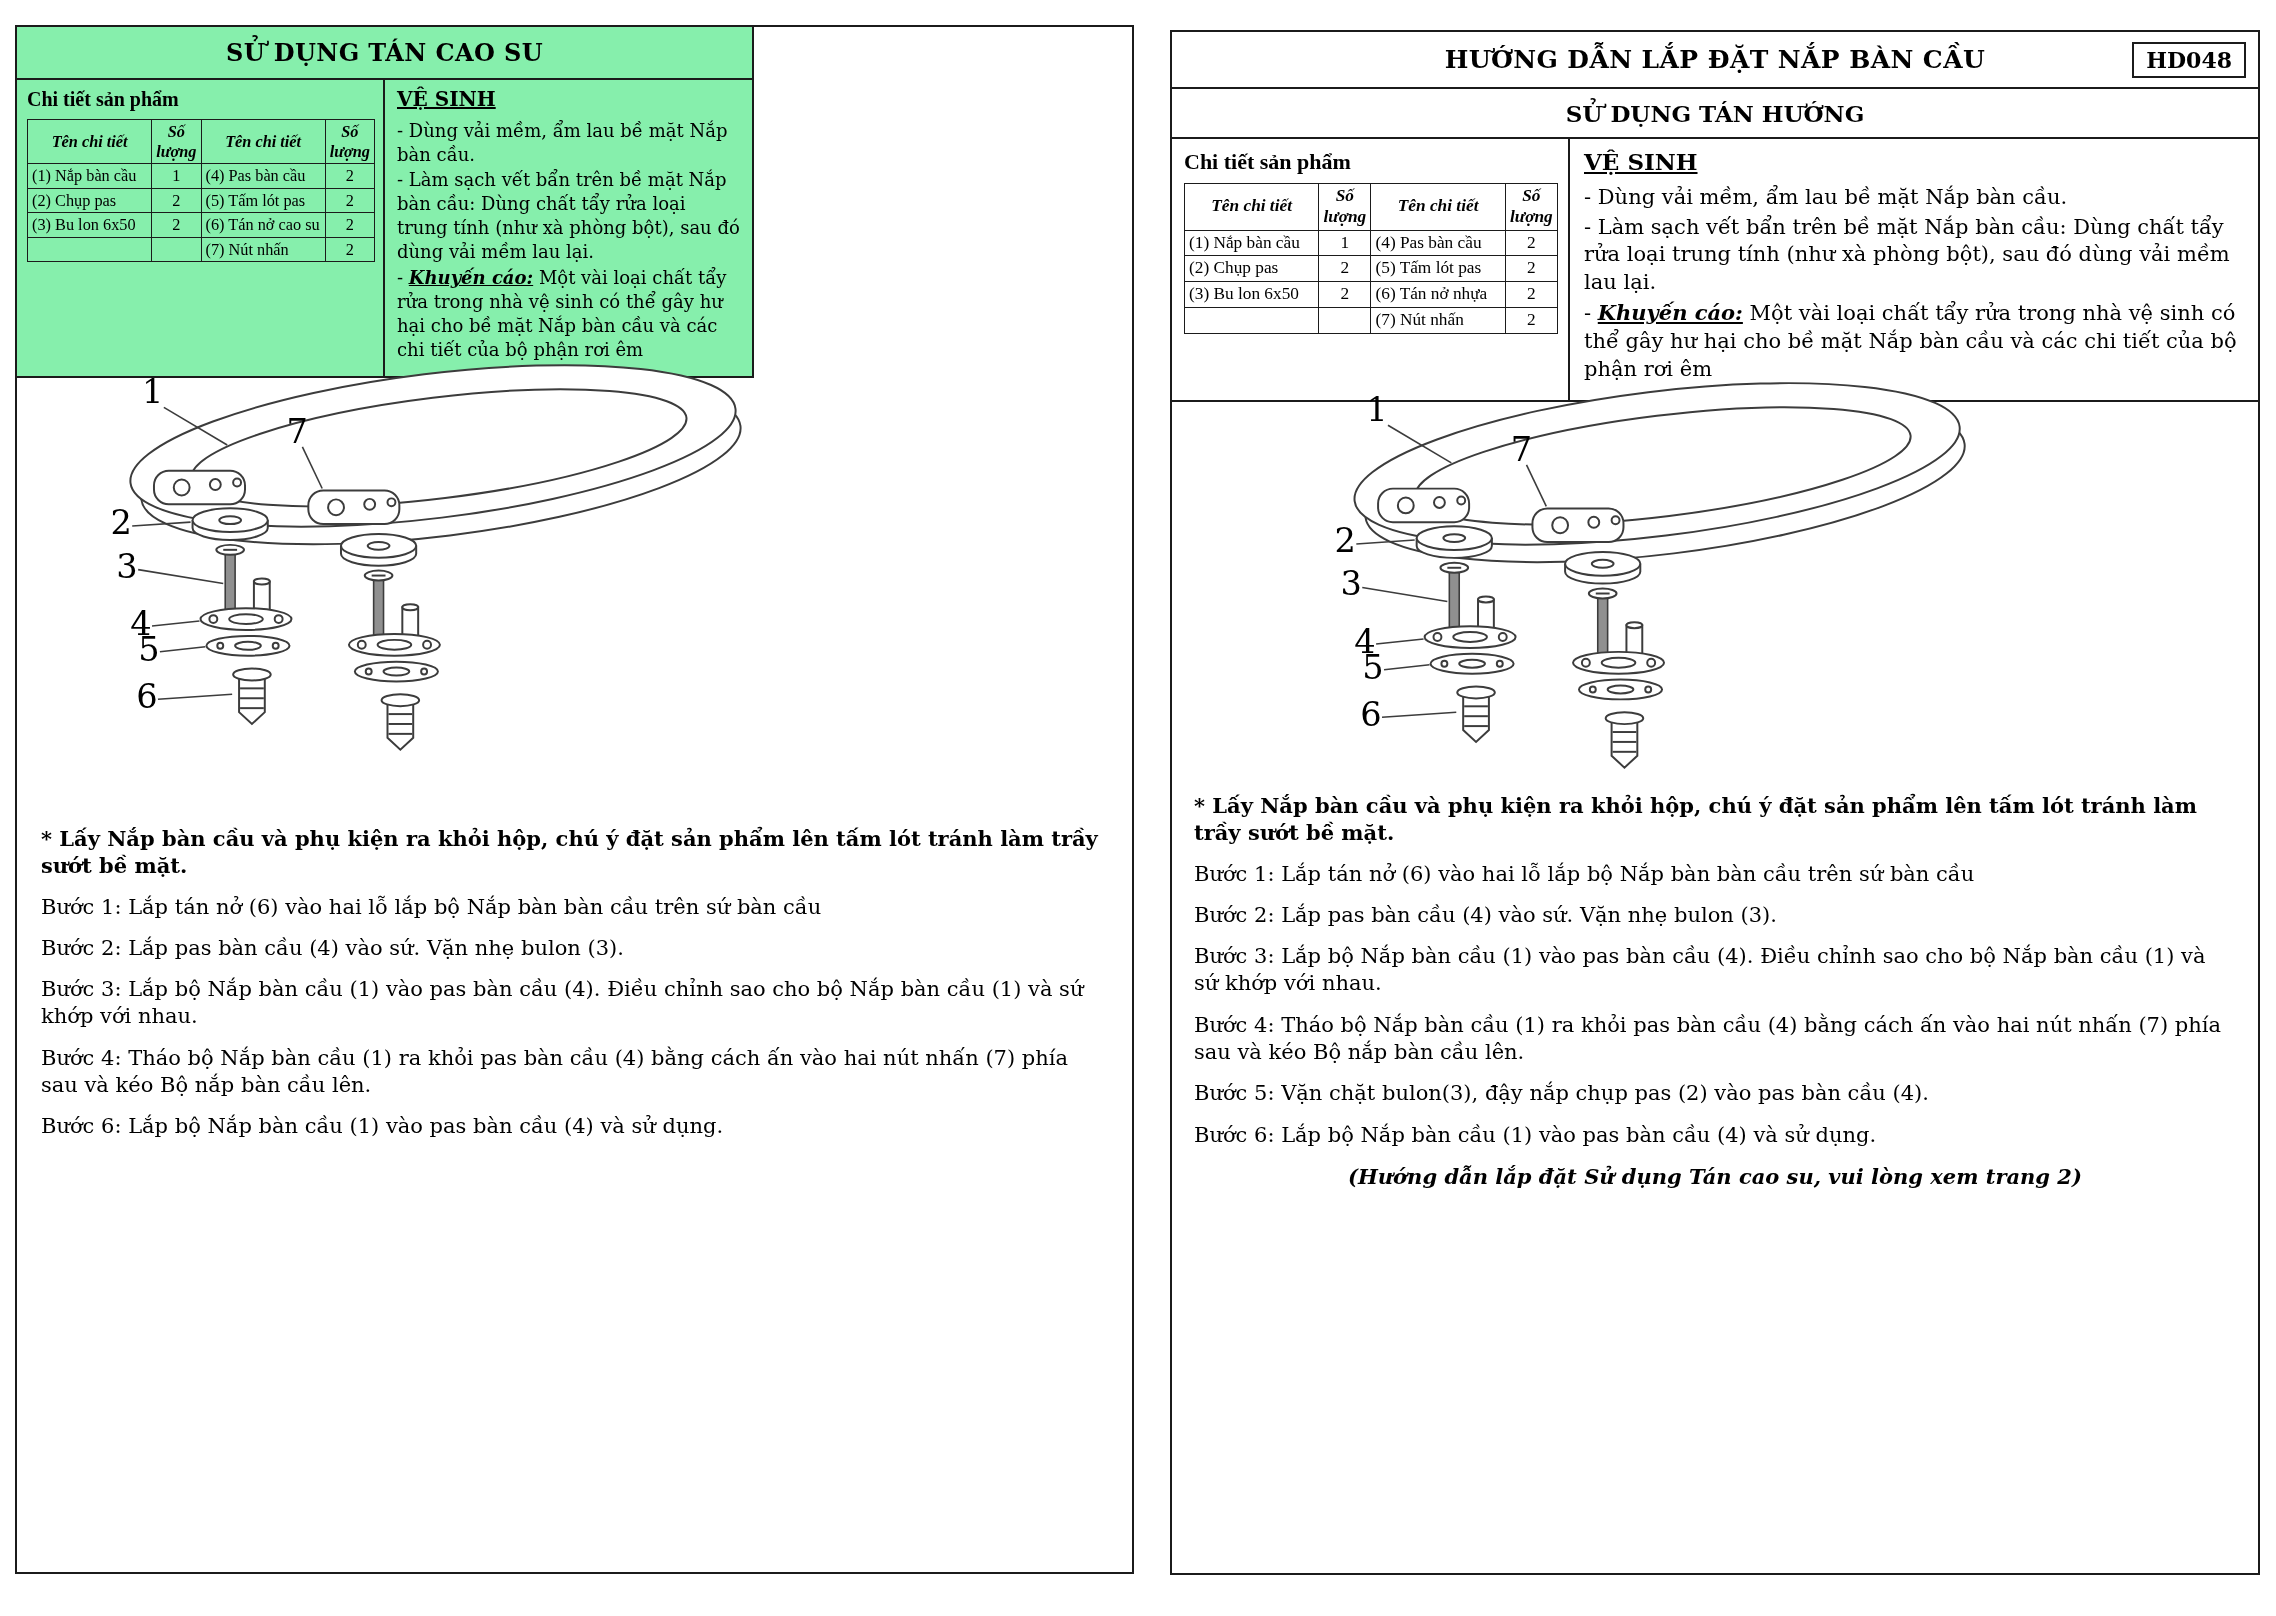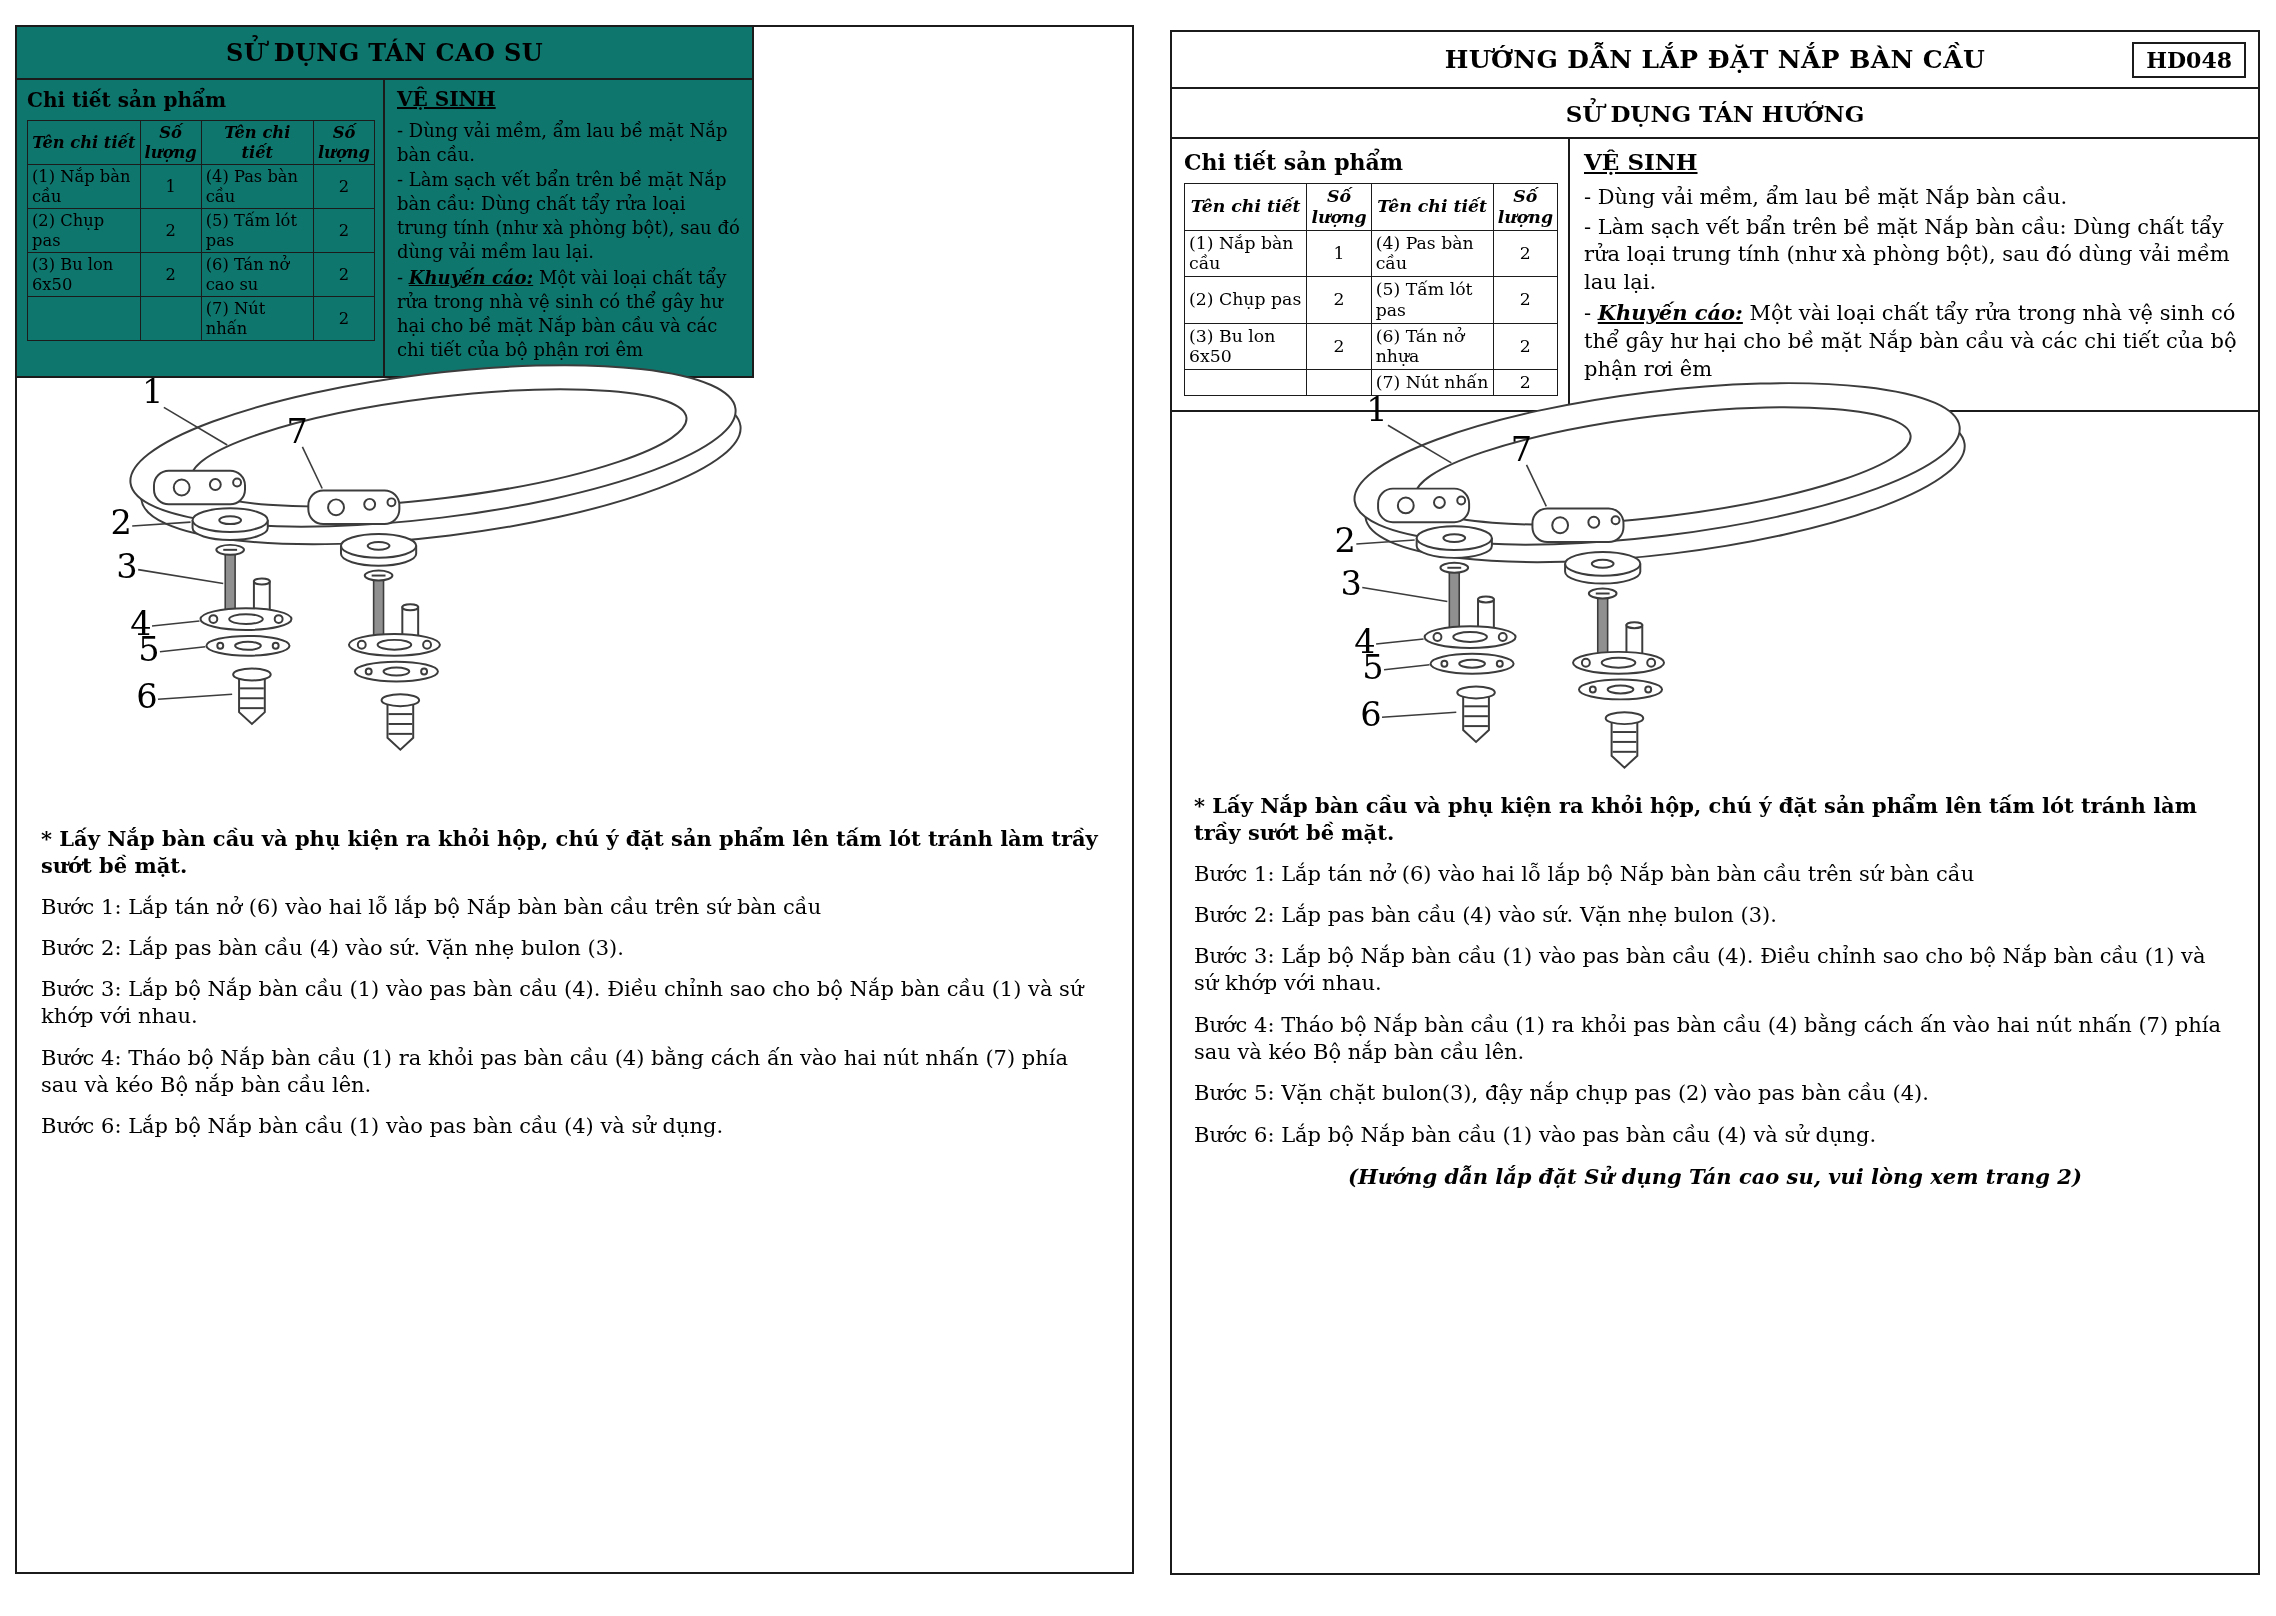--- a/index.html
+++ b/index.html
@@ -19,25 +19,25 @@
   #page-right .title-band { height:55px; }
   #page-right .title-text { font-size:25px; }
   .subtitle-band { height:48px; display:flex; align-items:center; justify-content:center;
                    border-bottom:2px solid #1b1b1b; }
   .subtitle-text { font-weight:bold; font-size:23px; }
   .code-badge { position:absolute; right:12px; top:50%; transform:translateY(-50%);
                 border:2px solid #1b1b1b; padding:3px 12px; font-weight:bold; font-size:22px; }
 
   
   #page-left .top-box { position:absolute; left:-2px; top:-2px; width:739px;
-                        border:2px solid #1b1b1b; background:#0f766e; box-sizing:border-box; }
+                        border:2px solid #1b1b1b; background:#86efac; box-sizing:border-box; }
 
   .upper { display:flex; align-items:stretch; }
   #page-right .upper { border-bottom:2px solid #1b1b1b; min-height:202px; }
-  .upper-left  { border-right:2px solid #1b1b1b; box-sizing:border-box; }
+  .upper-left  { border-right:2px solid #1b1b1b; box-sizing:border-box;font-family:Liberation Serif, serif; }
   #page-left  .upper-left  { width:368px; padding:6px 8px 12px 10px; }
   #page-right .upper-left  { width:398px; padding:8px 10px 14px 12px; }
   .upper-right { flex:1; box-sizing:border-box; }
   #page-left  .upper-right { padding:6px 12px 12px 12px; font-size:18px; line-height:1.33; }
   #page-right .upper-right { padding:8px 14px 14px 14px; font-size:21px; line-height:1.33; }
 
   .parts-heading { font-weight:bold; margin:2px 0 8px 0; }
   #page-left  .parts-heading { font-size:20px; }
   #page-right .parts-heading { font-size:22px; }
 

